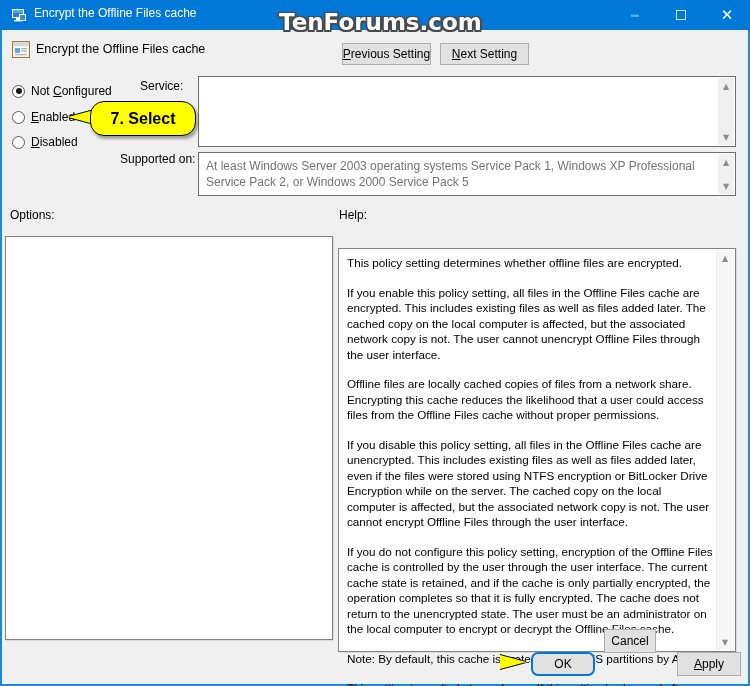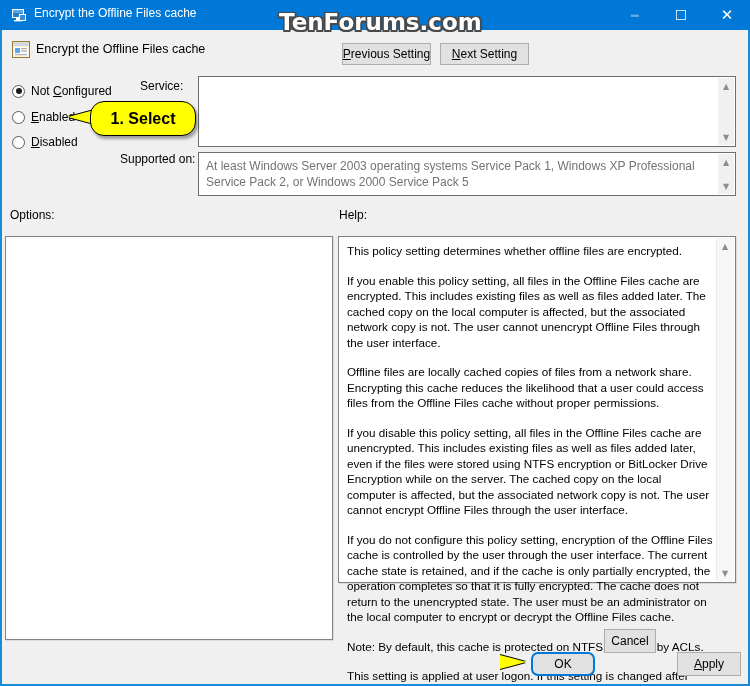--- a/index.html
+++ b/index.html
@@ -225,21 +225,21 @@
 
   
   .panel {
     position: absolute;
     box-sizing: border-box;
     background: #ffffff;
     border: 1px solid #828282;
     box-shadow: 1px 1px 0 #dcdcdc;
   }
   #options-panel { left: 3px; top: 236px; width: 328px; height: 404px; }
-  #help-panel { left: 336px; top: 236px; width: 398px; height: 347px; }
+  #help-panel { left: 336px; top: 248px; width: 398px; height: 404px; }
 
   #help-scroll {
     position: absolute;
     right: 1px; top: 1px;
     bottom: 1px;
     width: 17px;
     background: #f7f7f7;
     border-left: 1px solid #eaeaea;
   }
   #help-text {
@@ -406,17 +406,17 @@
   </div>
 
   <div class="win-btn focused" id="btn-ok">OK</div>
   <div class="win-btn" id="btn-cancel">Cancel</div>
   <div class="win-btn" id="btn-apply">
     <span class="mn">A</span>
       <span>pply</span>
   </div>
 
   <div class="callout-tail" id="callout-select-tail"></div>
-  <div class="callout" id="callout-select">1. Select</div>
+  <div class="callout" id="callout-select">7. Select</div>
 
   <div class="callout-tail" id="callout-click-tail"></div>
 
 </div>
 
 </body></html>

